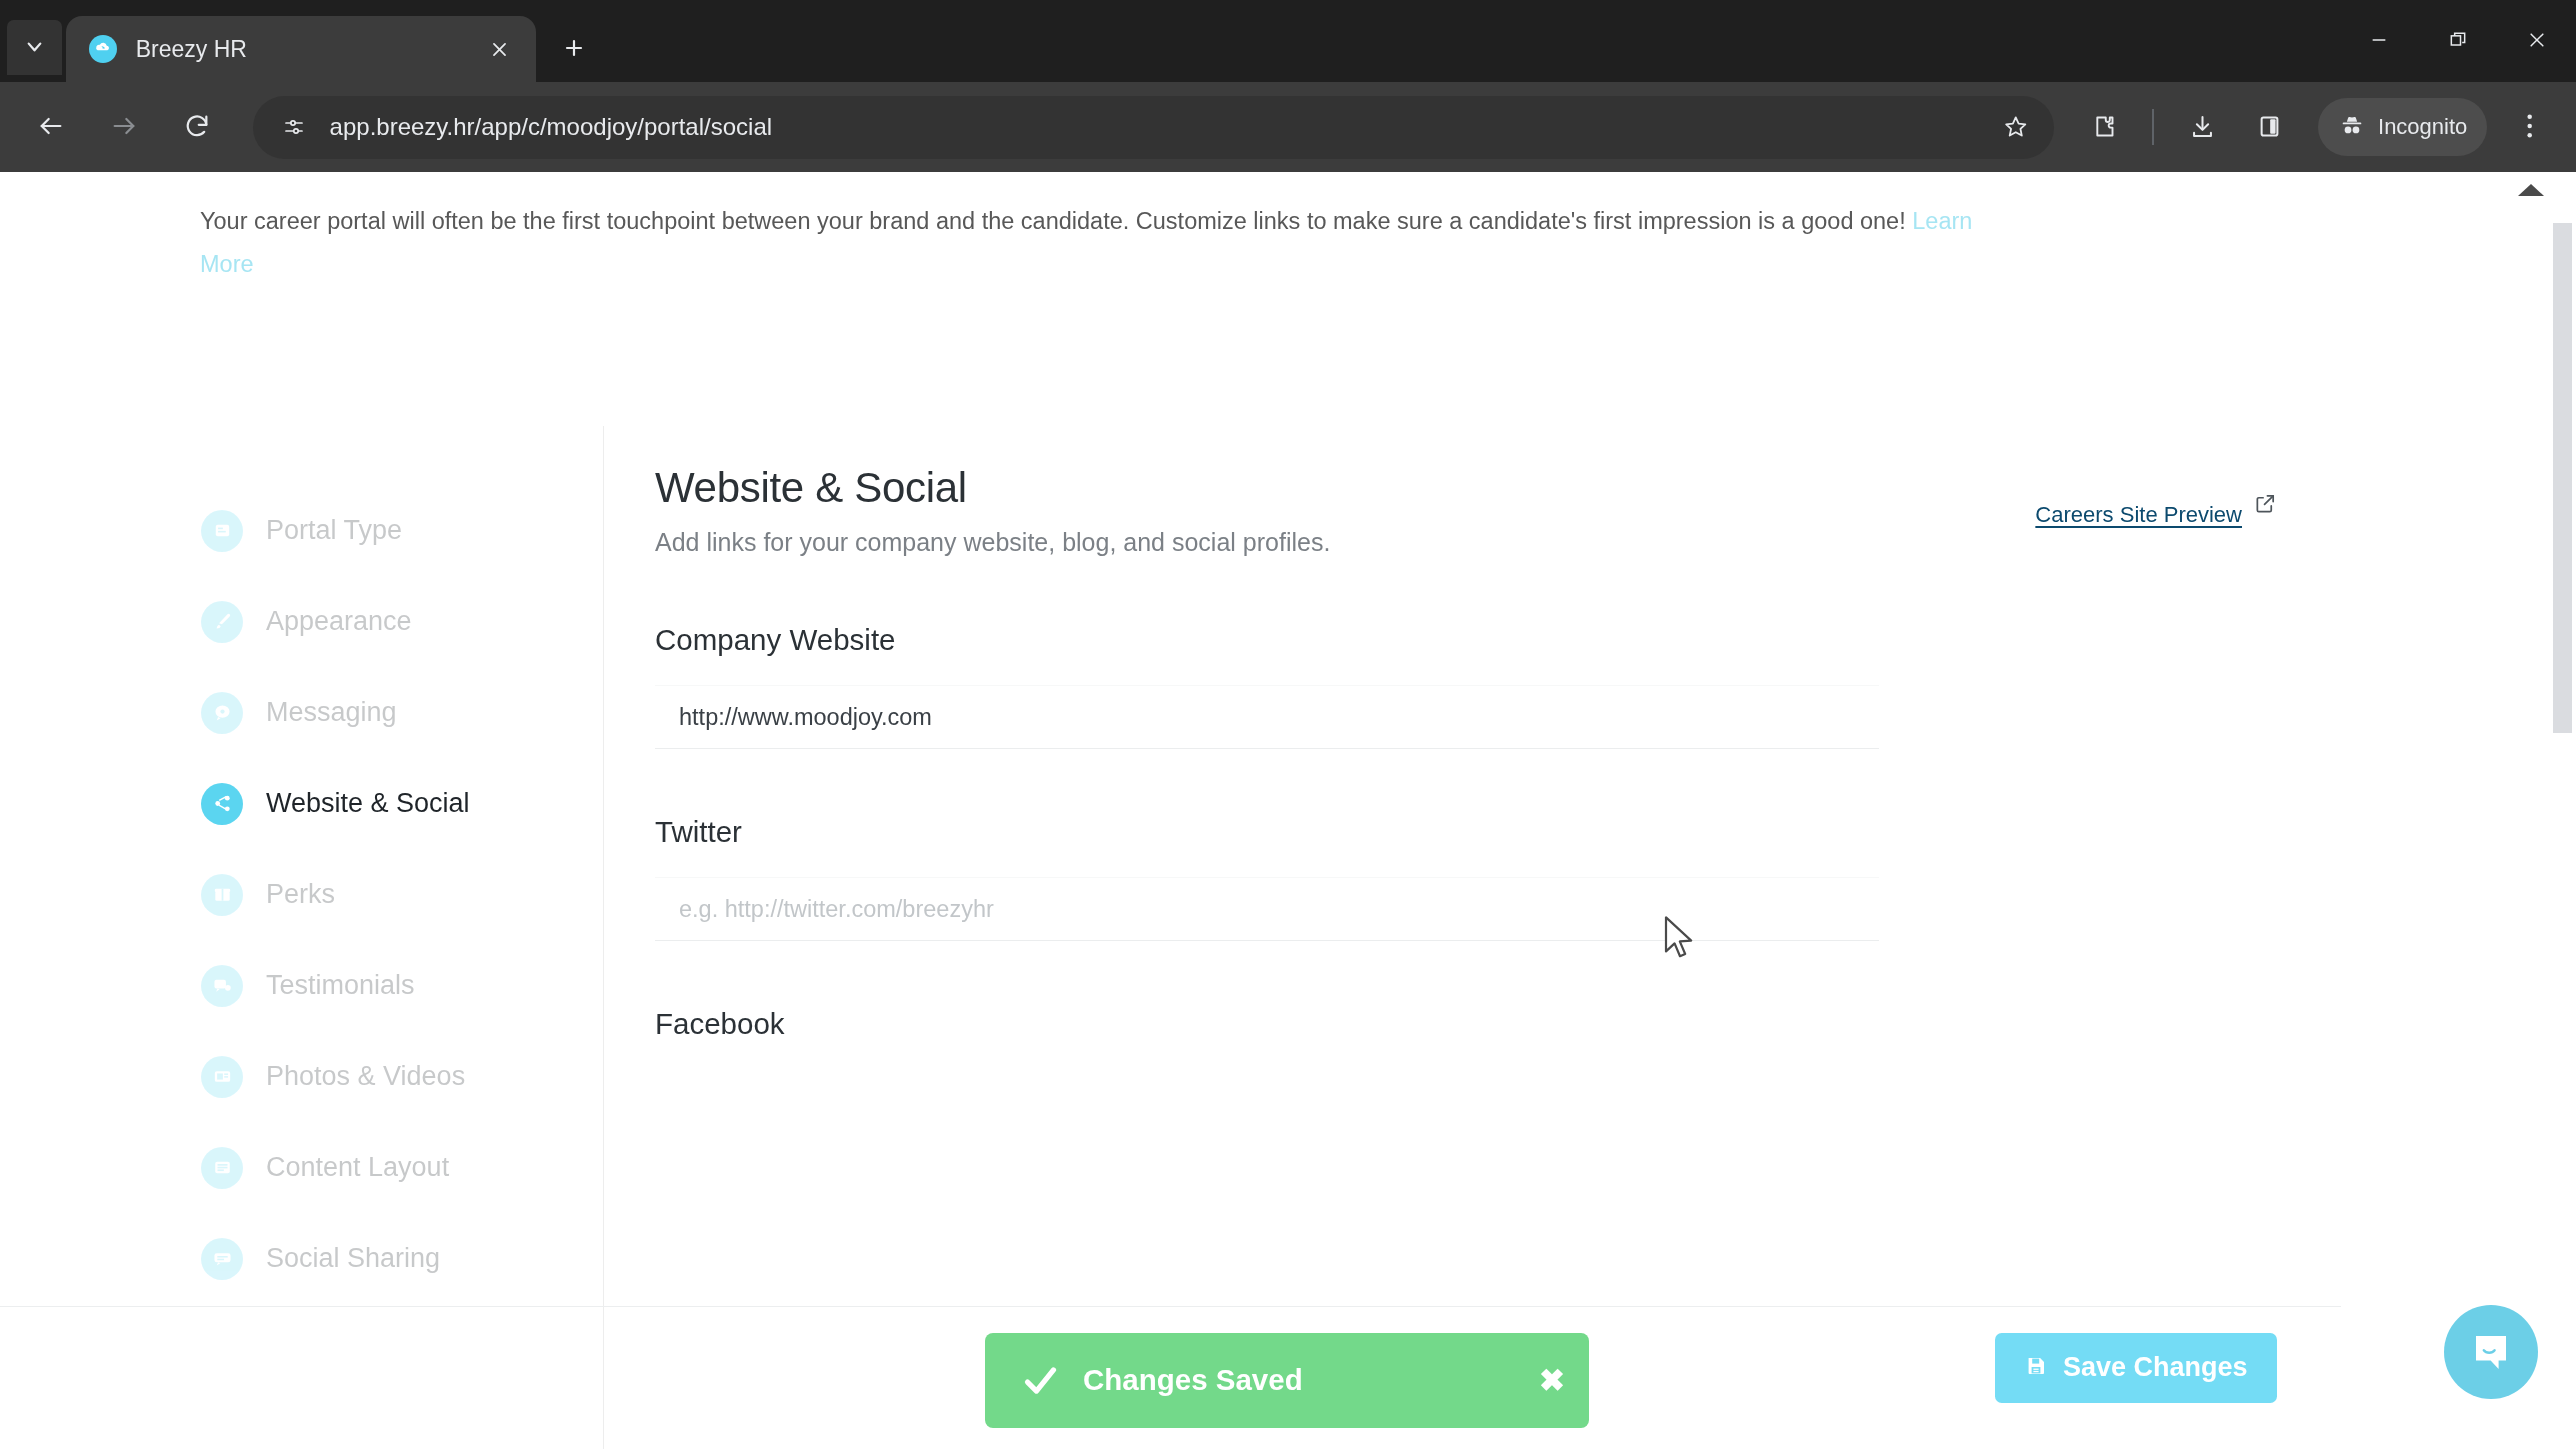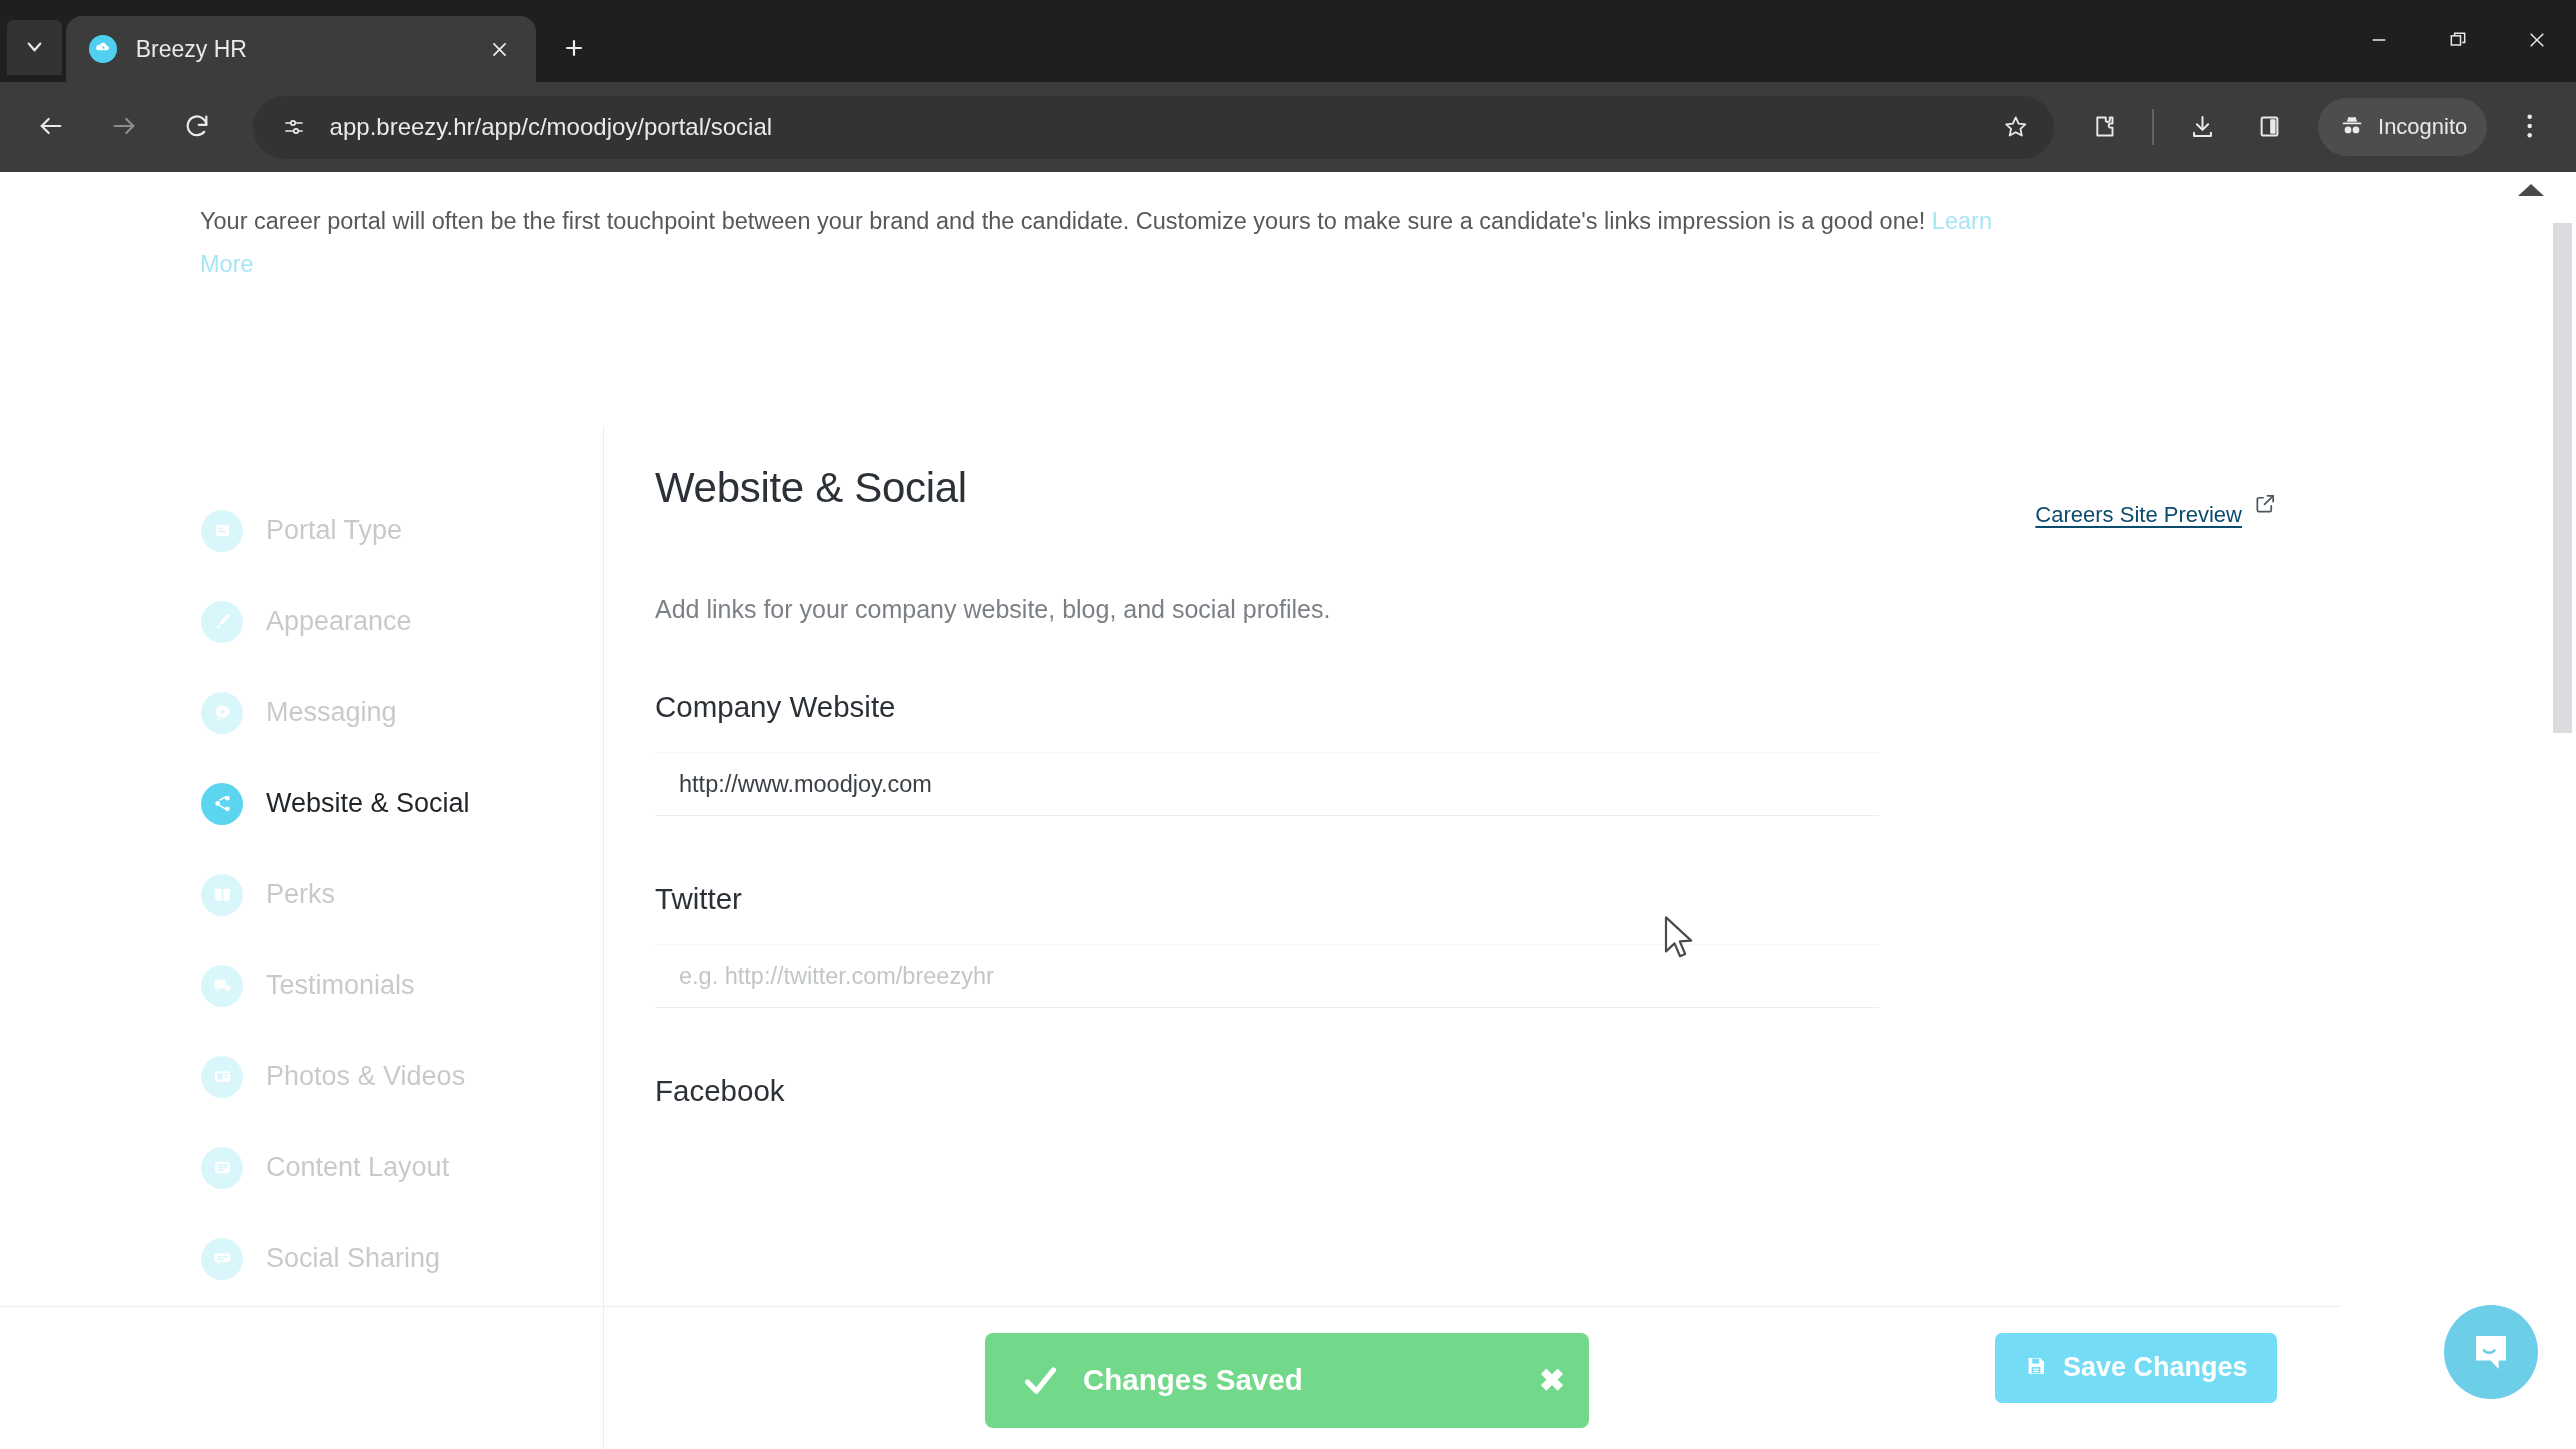--- a/index.html
+++ b/index.html
@@ -292,21 +292,20 @@
   .preview-text {
     font-size: 22px;
     color: #0c4a6e;
     text-decoration: underline;
     text-underline-offset: 4px;
     margin-top: 22px;
   }
   .preview-link svg { width: 23px; height: 23px; }
 
   .content-sub {
-    margin-top: 67px;
     font-size: 25px;
     color: #7b8086;
   }
 
   .field-group { margin-top: 66px; }
   .field-label {
     font-size: 29.5px;
     color: #2b3136;
     font-weight: 400;
     margin-bottom: 28px;
@@ -571,21 +570,21 @@
             <circle cx="3" cy="12" r="1.7"></circle>
             <circle cx="3" cy="19" r="1.7"></circle>
           </svg>
       </span>
     </div>
   </div>
 
   <div class="viewport">
 
     <p class="intro">
-      <span>Your career portal will often be the first touchpoint between your brand and the candidate. Customize yours to make sure a candidate's links impression is a good one!</span>
+      <span>Your career portal will often be the first touchpoint between your brand and the candidate. Customize links to make sure a candidate's first impression is a good one!</span>
       <span class="learn">Learn More</span>
     </p>
 
     <div class="scroll-caret"></div>
 
     <div class="page-scrollbar">
       <div class="page-scroll-thumb"></div>
     </div>
 
     <div class="card">

